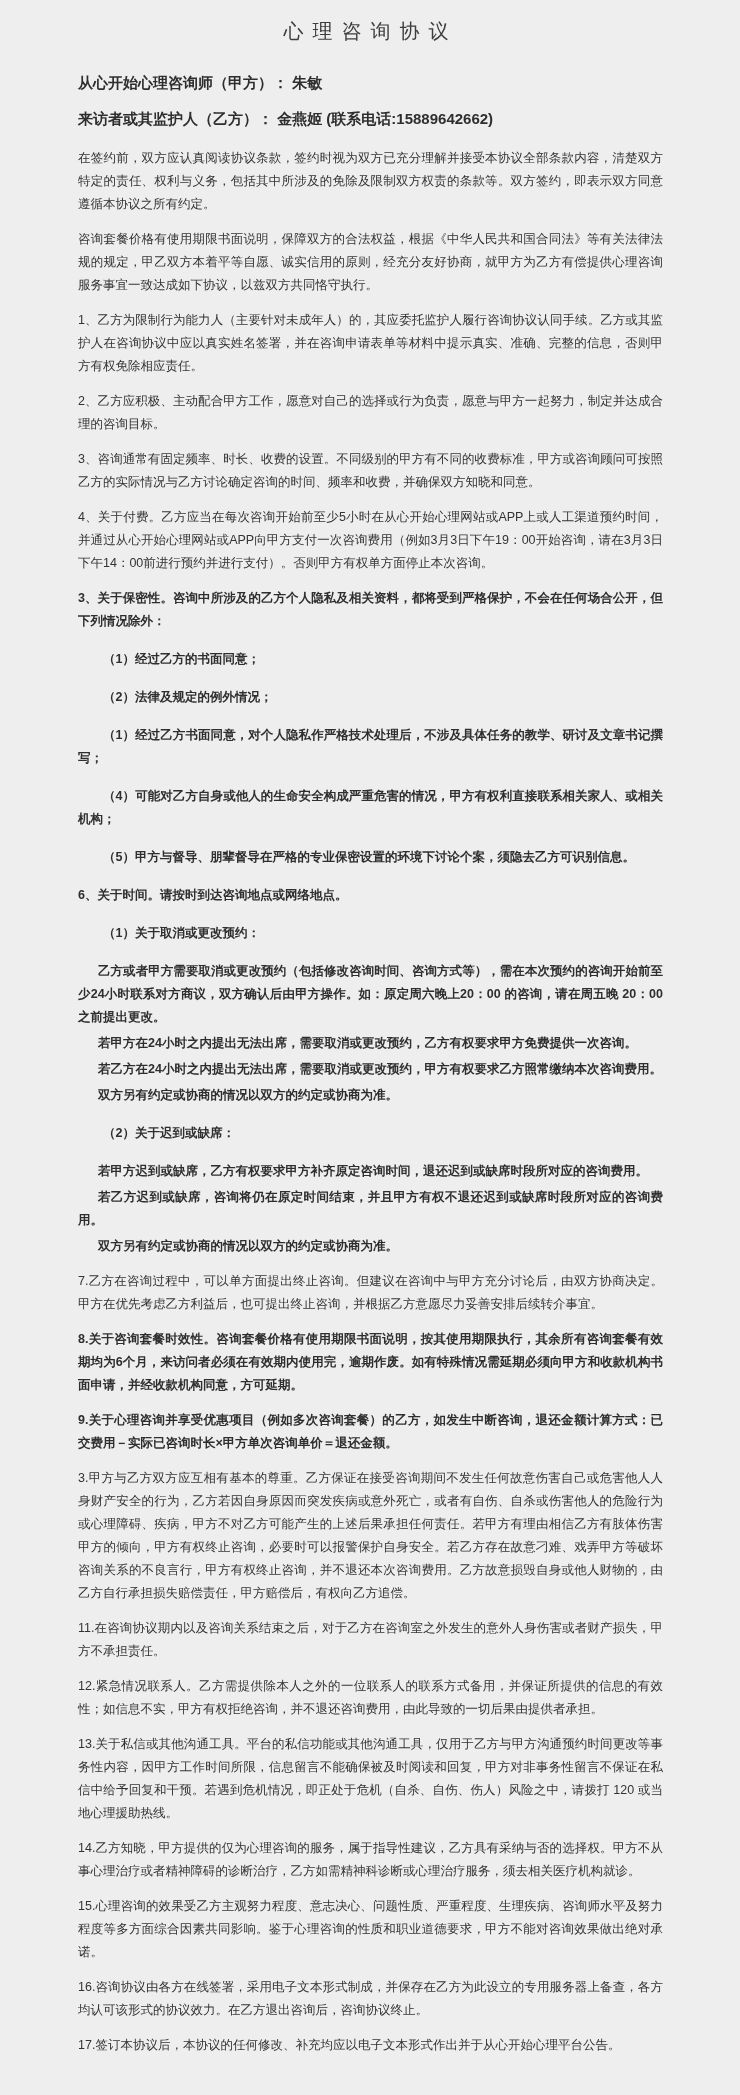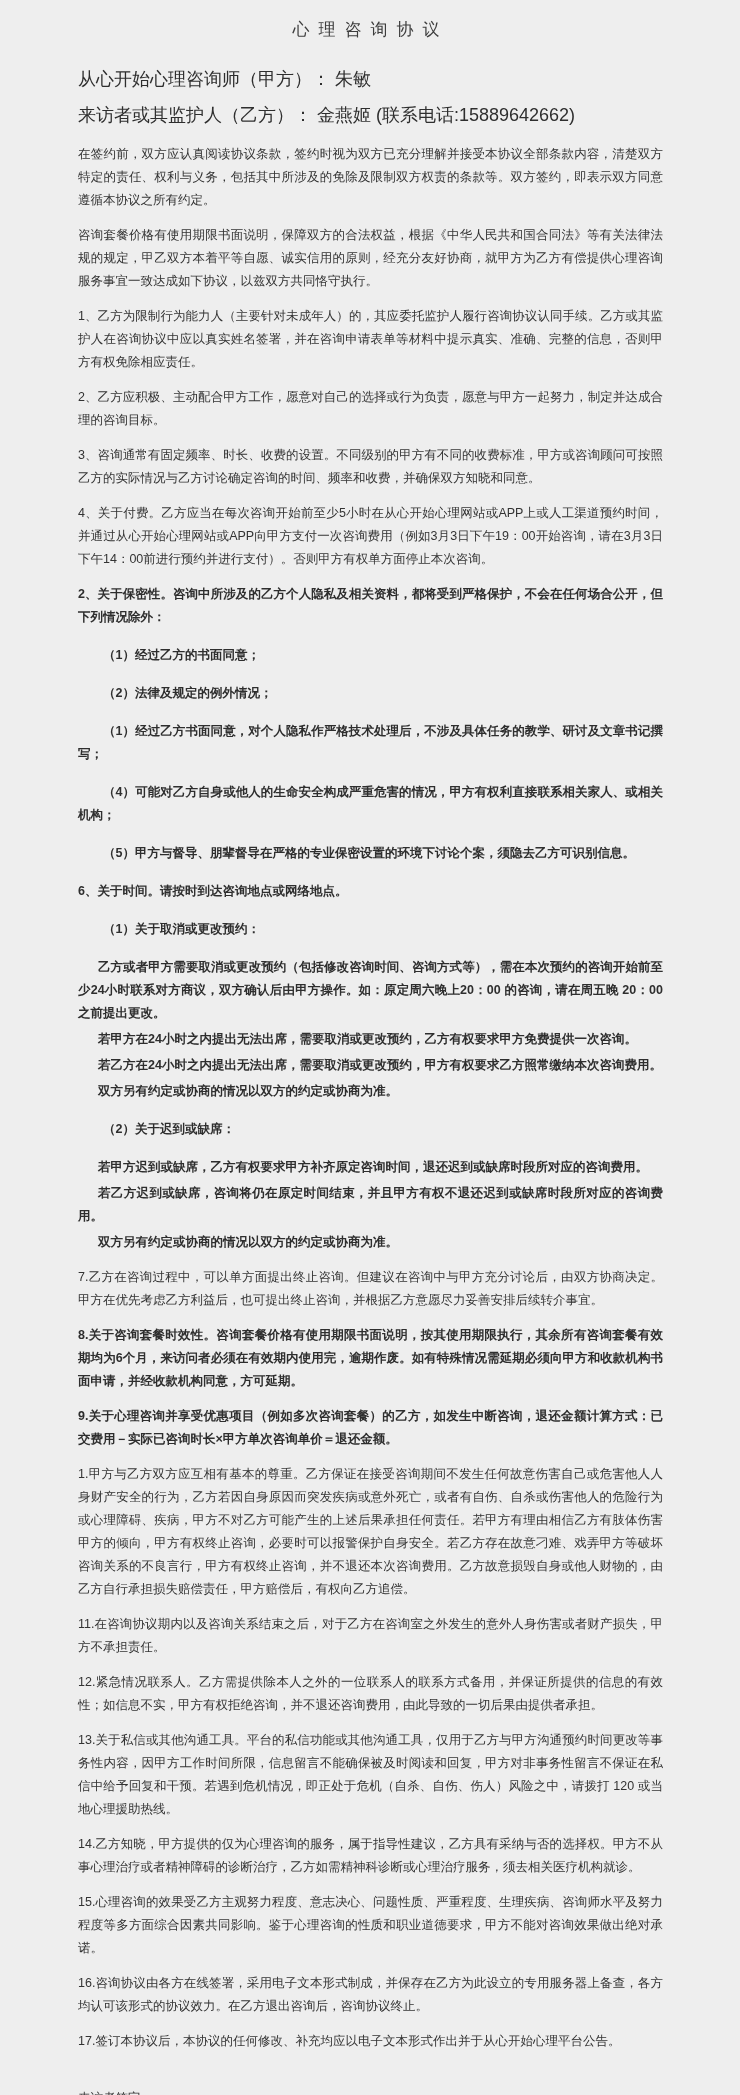--- a/index.html
+++ b/index.html
@@ -10,30 +10,30 @@
     color:#333333;
     font-family:"Liberation Sans","DejaVu Sans",sans-serif;
     overflow-x:hidden;
   }
   .doc{
     box-sizing:border-box;
     width:740px;
     padding:8px 77px 0 78px;
   }
   .title{
-    font-size:17px;
+    font-size:20px;
     font-weight:400;
     letter-spacing:9px;
     text-align:center;
     color:#3d3d3d;
     margin:10px 0 30px 0;
   }
   .party-line{
-    font-size:18px;
-    font-weight:normal;
+    font-size:15px;
+    font-weight:bold;
     color:#2e2e2e;
     line-height:16px;
     margin:20px 0;
   }
   .body-text p{
     font-size:12.5px;
     line-height:23px;
     margin:12px 0;
     text-align:justify;
   }
@@ -74,40 +74,40 @@
   <div class="party-line">从心开始心理咨询师（甲方）： 朱敏</div>
   <div class="party-line">来访者或其监护人（乙方）： 金燕姬 (联系电话:15889642662)</div>
 
   <div class="body-text" id="body-container">
       <p>在签约前，双方应认真阅读协议条款，签约时视为双方已充分理解并接受本协议全部条款内容，清楚双方特定的责任、权利与义务，包括其中所涉及的免除及限制双方权责的条款等。双方签约，即表示双方同意遵循本协议之所有约定。</p>
       <p>咨询套餐价格有使用期限书面说明，保障双方的合法权益，根据《中华人民共和国合同法》等有关法律法规的规定，甲乙双方本着平等自愿、诚实信用的原则，经充分友好协商，就甲方为乙方有偿提供心理咨询服务事宜一致达成如下协议，以兹双方共同恪守执行。</p>
       <p>1、乙方为限制行为能力人（主要针对未成年人）的，其应委托监护人履行咨询协议认同手续。乙方或其监护人在咨询协议中应以真实姓名签署，并在咨询申请表单等材料中提示真实、准确、完整的信息，否则甲方有权免除相应责任。</p>
       <p>2、乙方应积极、主动配合甲方工作，愿意对自己的选择或行为负责，愿意与甲方一起努力，制定并达成合理的咨询目标。</p>
       <p>3、咨询通常有固定频率、时长、收费的设置。不同级别的甲方有不同的收费标准，甲方或咨询顾问可按照乙方的实际情况与乙方讨论确定咨询的时间、频率和收费，并确保双方知晓和同意。</p>
       <p>4、关于付费。乙方应当在每次咨询开始前至少5小时在从心开始心理网站或APP上或人工渠道预约时间，并通过从心开始心理网站或APP向甲方支付一次咨询费用（例如3月3日下午19：00开始咨询，请在3月3日下午14：00前进行预约并进行支付）。否则甲方有权单方面停止本次咨询。</p>
-      <p class="bold">2、关于保密性。咨询中所涉及的乙方个人隐私及相关资料，都将受到严格保护，不会在任何场合公开，但下列情况除外：</p>
+      <p class="bold">3、关于保密性。咨询中所涉及的乙方个人隐私及相关资料，都将受到严格保护，不会在任何场合公开，但下列情况除外：</p>
       <p class="bold sub">（1）经过乙方的书面同意；</p>
       <p class="bold sub">（2）法律及规定的例外情况；</p>
       <p class="bold sub">（1）经过乙方书面同意，对个人隐私作严格技术处理后，不涉及具体任务的教学、研讨及文章书记撰写；</p>
       <p class="bold sub">（4）可能对乙方自身或他人的生命安全构成严重危害的情况，甲方有权利直接联系相关家人、或相关机构；</p>
       <p class="bold sub">（5）甲方与督导、朋辈督导在严格的专业保密设置的环境下讨论个案，须隐去乙方可识别信息。</p>
       <p class="bold">6、关于时间。请按时到达咨询地点或网络地点。</p>
       <p class="bold sub">（1）关于取消或更改预约：</p>
       <p class="bold subtext">乙方或者甲方需要取消或更改预约（包括修改咨询时间、咨询方式等），需在本次预约的咨询开始前至少24小时联系对方商议，双方确认后由甲方操作。如：原定周六晚上20：00 的咨询，请在周五晚 20：00 之前提出更改。</p>
       <p class="bold subtext">若甲方在24小时之内提出无法出席，需要取消或更改预约，乙方有权要求甲方免费提供一次咨询。</p>
       <p class="bold subtext">若乙方在24小时之内提出无法出席，需要取消或更改预约，甲方有权要求乙方照常缴纳本次咨询费用。</p>
       <p class="bold subtext">双方另有约定或协商的情况以双方的约定或协商为准。</p>
       <p class="bold sub">（2）关于迟到或缺席：</p>
       <p class="bold subtext">若甲方迟到或缺席，乙方有权要求甲方补齐原定咨询时间，退还迟到或缺席时段所对应的咨询费用。</p>
       <p class="bold subtext">若乙方迟到或缺席，咨询将仍在原定时间结束，并且甲方有权不退还迟到或缺席时段所对应的咨询费用。</p>
       <p class="bold subtext">双方另有约定或协商的情况以双方的约定或协商为准。</p>
       <p>7.乙方在咨询过程中，可以单方面提出终止咨询。但建议在咨询中与甲方充分讨论后，由双方协商决定。甲方在优先考虑乙方利益后，也可提出终止咨询，并根据乙方意愿尽力妥善安排后续转介事宜。</p>
       <p class="bold">8.关于咨询套餐时效性。咨询套餐价格有使用期限书面说明，按其使用期限执行，其余所有咨询套餐有效期均为6个月，来访问者必须在有效期内使用完，逾期作废。如有特殊情况需延期必须向甲方和收款机构书面申请，并经收款机构同意，方可延期。</p>
       <p class="bold">9.关于心理咨询并享受优惠项目（例如多次咨询套餐）的乙方，如发生中断咨询，退还金额计算方式：已交费用－实际已咨询时长×甲方单次咨询单价＝退还金额。</p>
-      <p>1.甲方与乙方双方应互相有基本的尊重。乙方保证在接受咨询期间不发生任何故意伤害自己或危害他人人身财产安全的行为，乙方若因自身原因而突发疾病或意外死亡，或者有自伤、自杀或伤害他人的危险行为或心理障碍、疾病，甲方不对乙方可能产生的上述后果承担任何责任。若甲方有理由相信乙方有肢体伤害甲方的倾向，甲方有权终止咨询，必要时可以报警保护自身安全。若乙方存在故意刁难、戏弄甲方等破坏咨询关系的不良言行，甲方有权终止咨询，并不退还本次咨询费用。乙方故意损毁自身或他人财物的，由乙方自行承担损失赔偿责任，甲方赔偿后，有权向乙方追偿。</p>
+      <p>3.甲方与乙方双方应互相有基本的尊重。乙方保证在接受咨询期间不发生任何故意伤害自己或危害他人人身财产安全的行为，乙方若因自身原因而突发疾病或意外死亡，或者有自伤、自杀或伤害他人的危险行为或心理障碍、疾病，甲方不对乙方可能产生的上述后果承担任何责任。若甲方有理由相信乙方有肢体伤害甲方的倾向，甲方有权终止咨询，必要时可以报警保护自身安全。若乙方存在故意刁难、戏弄甲方等破坏咨询关系的不良言行，甲方有权终止咨询，并不退还本次咨询费用。乙方故意损毁自身或他人财物的，由乙方自行承担损失赔偿责任，甲方赔偿后，有权向乙方追偿。</p>
       <p>11.在咨询协议期内以及咨询关系结束之后，对于乙方在咨询室之外发生的意外人身伤害或者财产损失，甲方不承担责任。</p>
       <p>12.紧急情况联系人。乙方需提供除本人之外的一位联系人的联系方式备用，并保证所提供的信息的有效性；如信息不实，甲方有权拒绝咨询，并不退还咨询费用，由此导致的一切后果由提供者承担。</p>
       <p>13.关于私信或其他沟通工具。平台的私信功能或其他沟通工具，仅用于乙方与甲方沟通预约时间更改等事务性内容，因甲方工作时间所限，信息留言不能确保被及时阅读和回复，甲方对非事务性留言不保证在私信中给予回复和干预。若遇到危机情况，即正处于危机（自杀、自伤、伤人）风险之中，请拨打 120 或当地心理援助热线。</p>
       <p>14.乙方知晓，甲方提供的仅为心理咨询的服务，属于指导性建议，乙方具有采纳与否的选择权。甲方不从事心理治疗或者精神障碍的诊断治疗，乙方如需精神科诊断或心理治疗服务，须去相关医疗机构就诊。</p>
       <p>15.心理咨询的效果受乙方主观努力程度、意志决心、问题性质、严重程度、生理疾病、咨询师水平及努力程度等多方面综合因素共同影响。鉴于心理咨询的性质和职业道德要求，甲方不能对咨询效果做出绝对承诺。</p>
       <p>16.咨询协议由各方在线签署，采用电子文本形式制成，并保存在乙方为此设立的专用服务器上备查，各方均认可该形式的协议效力。在乙方退出咨询后，咨询协议终止。</p>
       <p>17.签订本协议后，本协议的任何修改、补充均应以电子文本形式作出并于从心开始心理平台公告。</p>
     </div>
 
   <div class="sig-label">来访者签字:</div>

